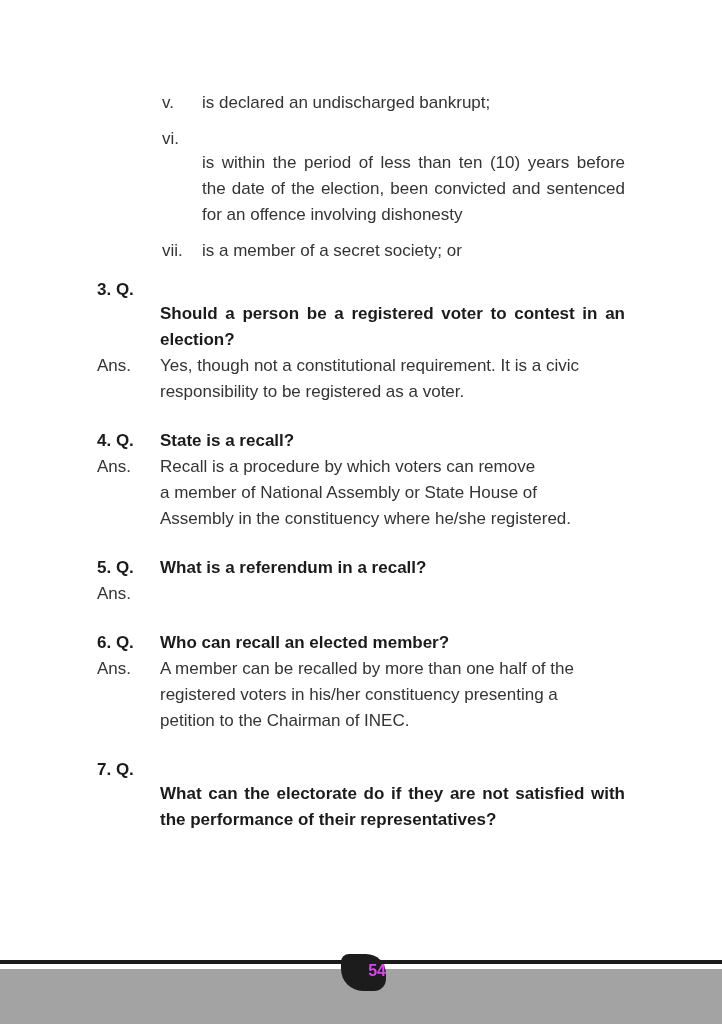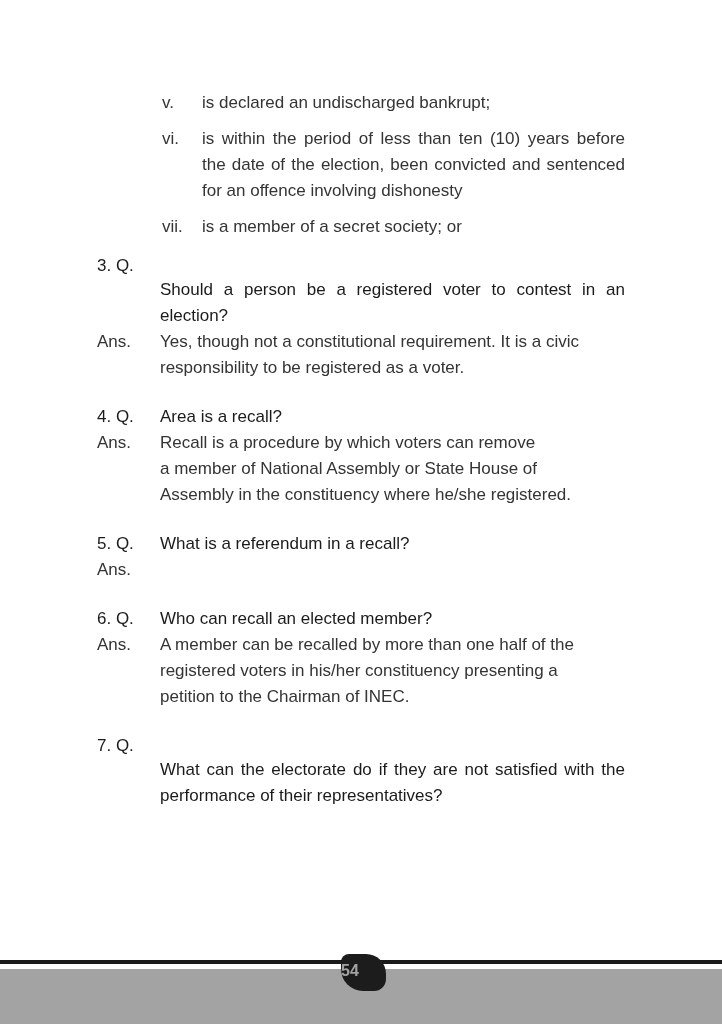--- a/index.html
+++ b/index.html
@@ -27,30 +27,30 @@
 
   
   .sublist { margin-bottom: 13px; }
   .li {
     display: grid;
     grid-template-columns: 40px 1fr;
     margin-left: 65px;
     margin-bottom: 10px;
   }
   .li .num { text-align: left; }
-  .li .txt.justify { text-align: justify; }
+  .li .txt.justify { text-align: justify; margin-top: 24px; }
 
   
   .qa { margin-bottom: 23px; }
   .row {
     display: grid;
     grid-template-columns: 63px 1fr;
   }
   .qlabel, .question {
-    font-weight: 400;
+    font-weight: 700;
     color: #1b1b1b;
   }
   .question.justify { text-align: justify; margin-top: 24px; }
   .alabel { font-weight: 400; }
   .answer { white-space: pre-line; }
 
   
   .footer-rule {
     position: absolute;
     left: 0;
@@ -67,25 +67,25 @@
     height: 55px;
     background: #a3a3a3;
   }
   .page-badge {
     position: absolute;
     left: 341px;
     top: 954px;
     width: 45px;
     height: 37px;
     background: #1c1c1c;
-    color: #a3a3a3;
+    color: #d946ef;
     border-radius: 8px 20px 12px 22px;
     display: flex;
     align-items: center;
-    justify-content: flex-start;
+    justify-content: flex-end;
     padding-bottom: 3px;
     font-size: 16px;
     font-weight: 700;
     z-index: 2;
   }
 </style>
 </head>
 <body>
 
 <div class="page">
@@ -114,21 +114,21 @@
       <div class="row">
         <span class="alabel">Ans.</span>
         <p class="answer">Yes, though not a constitutional requirement. It is a civic
 responsibility to be registered as a voter.</p>
       </div>
     </section>
 
     <section class="qa">
       <div class="row">
         <span class="qlabel">4. Q.</span>
-        <p class="question">Area is a recall?</p>
+        <p class="question">State is a recall?</p>
       </div>
       <div class="row">
         <span class="alabel">Ans.</span>
         <p class="answer">Recall is a procedure by which voters can remove
 a member of National Assembly or State House of
 Assembly in the constituency where he/she registered.</p>
       </div>
     </section>
 
     <section class="qa">

